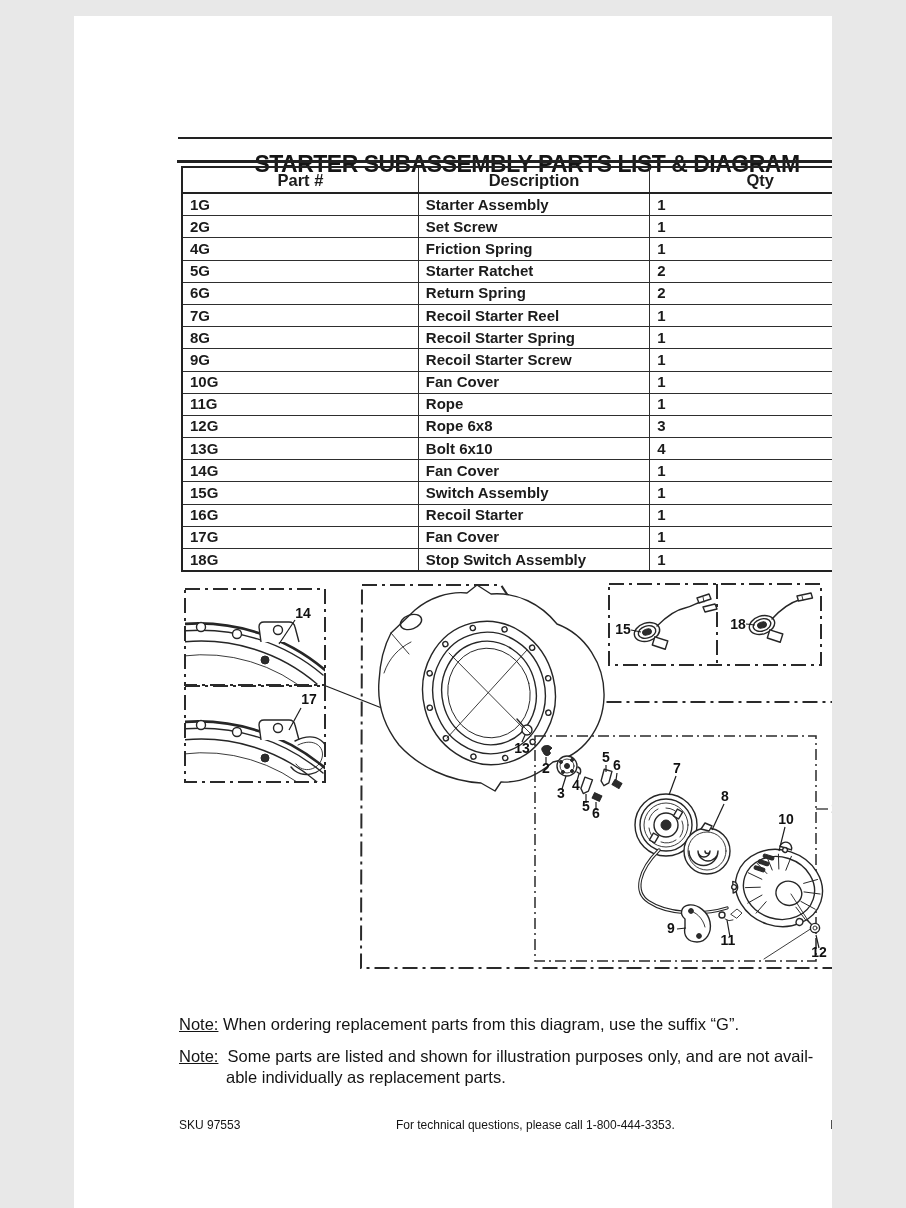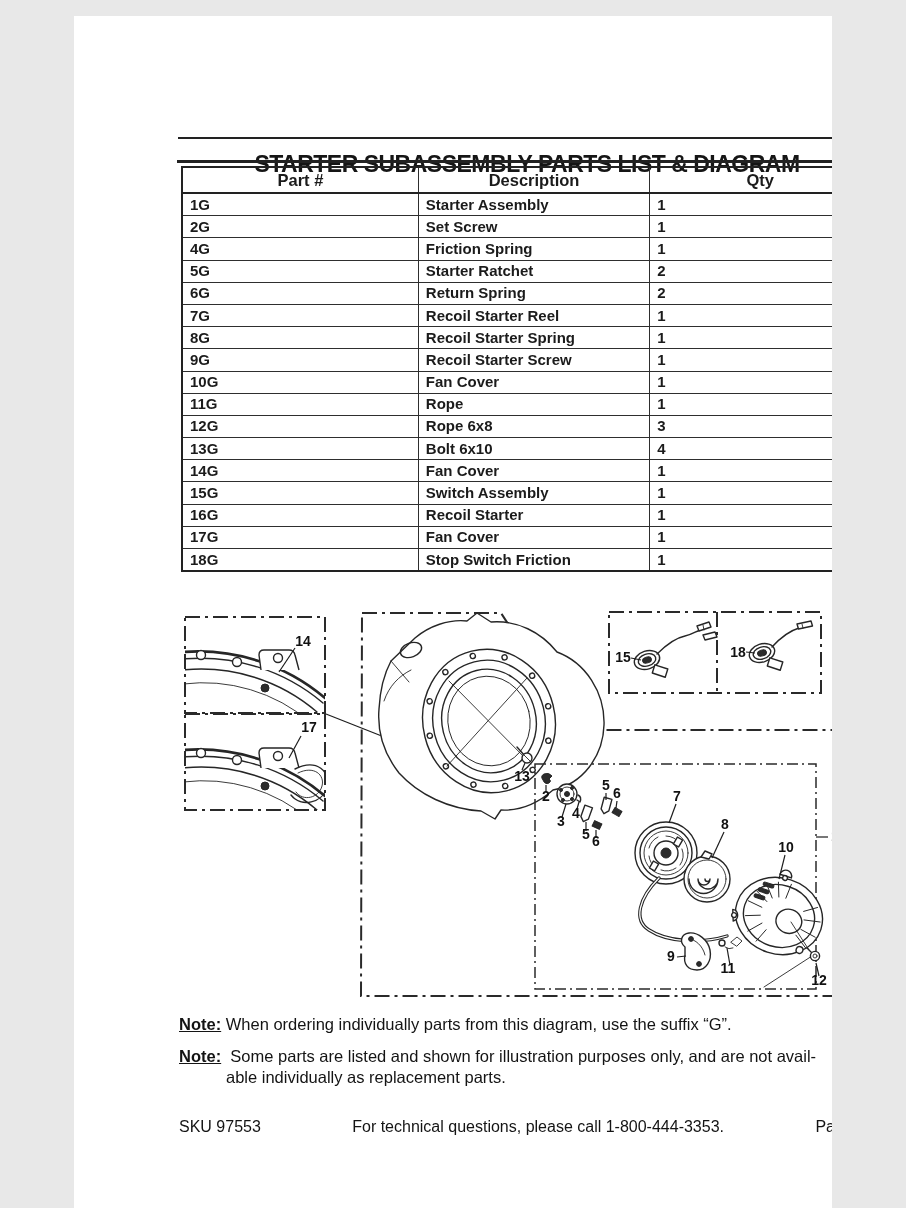--- a/index.html
+++ b/index.html
@@ -22,43 +22,43 @@
     font-size:15px;color:#1b1b1b;
   }
   table.parts col.c1{width:34.3%;} table.parts col.c2{width:33.6%;} table.parts col.c3{width:32.1%;}
   table.parts, table.parts th, table.parts td{border:1.5px solid #2e2e2e;}
   table.parts{border:2.5px solid #222;}
   table.parts th{
     font-size:16.5px;font-weight:bold;text-align:center;
     height:22px;padding:1px 4px;border-bottom:2.5px solid #222;
   }
   table.parts td{height:19.2px;padding:1px 7px;line-height:18px;overflow:hidden;white-space:nowrap;font-weight:bold;}
-  .diagram{position:absolute;left:105px;top:590px;width:700px;height:400px;}
+  .diagram{position:absolute;left:105px;top:562px;width:700px;height:400px;}
   .diagram svg{display:block;}
   .art{stroke:#262626;fill:none;stroke-width:1.4;stroke-linecap:round;stroke-linejoin:round;}
   .artw{stroke:#262626;fill:#ffffff;stroke-width:1.4;stroke-linejoin:round;}
   .artd{stroke:#262626;fill:#2c2c2c;stroke-width:1;stroke-linejoin:round;}
   .thin{stroke-width:0.9;}
   .thick{stroke-width:2.6;}
   .boxline{stroke:#2a2a2a;fill:none;stroke-width:2;stroke-dasharray:15 5 3 5;}
   .boxline2{stroke:#2a2a2a;fill:none;stroke-width:1.5;stroke-dasharray:11 4 2 4;}
   .leader{stroke:#1d1d1d;stroke-width:1.2;fill:none;}
   #callouts text{
     font-family:"Liberation Sans", sans-serif;font-size:14px;font-weight:bold;
     fill:#111;text-anchor:middle;
   }
   .note{position:absolute;left:105px;width:700px;font-size:16.5px;line-height:21px;color:#141414;}
   .note-1{top:998px;}
   .note-2{top:1030px;padding-left:47px;text-indent:-47px;}
-  .note .note-label{font-weight:bold;text-decoration:underline;}
+  .note .note-label{font-weight:normal;text-decoration:underline;}
   .note .note-text{white-space:pre-wrap;}
   .footer{
     position:absolute;left:105px;top:1102px;width:696px;
     display:flex;justify-content:space-between;align-items:flex-start;
-    font-size:16px;color:#141414;
+    font-size:12px;color:#141414;
   }
   .footer .phone{font-weight:normal;}
 </style>
 </head>
 <body>
 
 <div class="page">
 
   <div class="rule rule-top"></div>
   <h1 class="title">STARTER SUBASSEMBLY PARTS LIST &amp; DIAGRAM</h1>
@@ -153,21 +153,21 @@
           <td>Recoil Starter</td>
           <td>1</td>
         </tr>
         <tr>
           <td>17G</td>
           <td>Fan Cover</td>
           <td>1</td>
         </tr>
         <tr>
           <td>18G</td>
-          <td>Stop Switch Friction</td>
+          <td>Stop Switch Assembly</td>
           <td>1</td>
         </tr>
       </tbody>
   </table>
 
   <div class="diagram">
     <svg width="700" height="400" viewBox="0 0 700 400" xmlns="http://www.w3.org/2000/svg">
       <defs>
         <clipPath id="clipA">
             <rect x="6" y="11" width="140" height="96"></rect>
@@ -412,21 +412,21 @@
           <text x="607" y="246">10</text>
           <text x="492" y="355">9</text>
           <text x="549" y="367">11</text>
           <text x="640" y="379">12</text>
           <text x="656" y="235">1</text>
           <text x="680" y="207">16</text>
         </g>
     </svg>
   </div>
 
-  <div class="note note-1"><span class="note-label">Note:</span><span class="note-text"> When ordering individually parts from this diagram, use the suffix “G”.</span></div>
+  <div class="note note-1"><span class="note-label">Note:</span><span class="note-text"> When ordering replacement parts from this diagram, use the suffix “G”.</span></div>
 
   <div class="note note-2"><span class="note-label">Note:</span><span class="note-text">  Some parts are listed and shown for illustration purposes only, and are not avail-
 able individually as replacement parts.</span></div>
 
   <div class="footer">
     <span>SKU 97553</span>
     <span class="phone">For technical questions, please call 1-800-444-3353.</span>
     <span>Page 31</span>
   </div>
 

